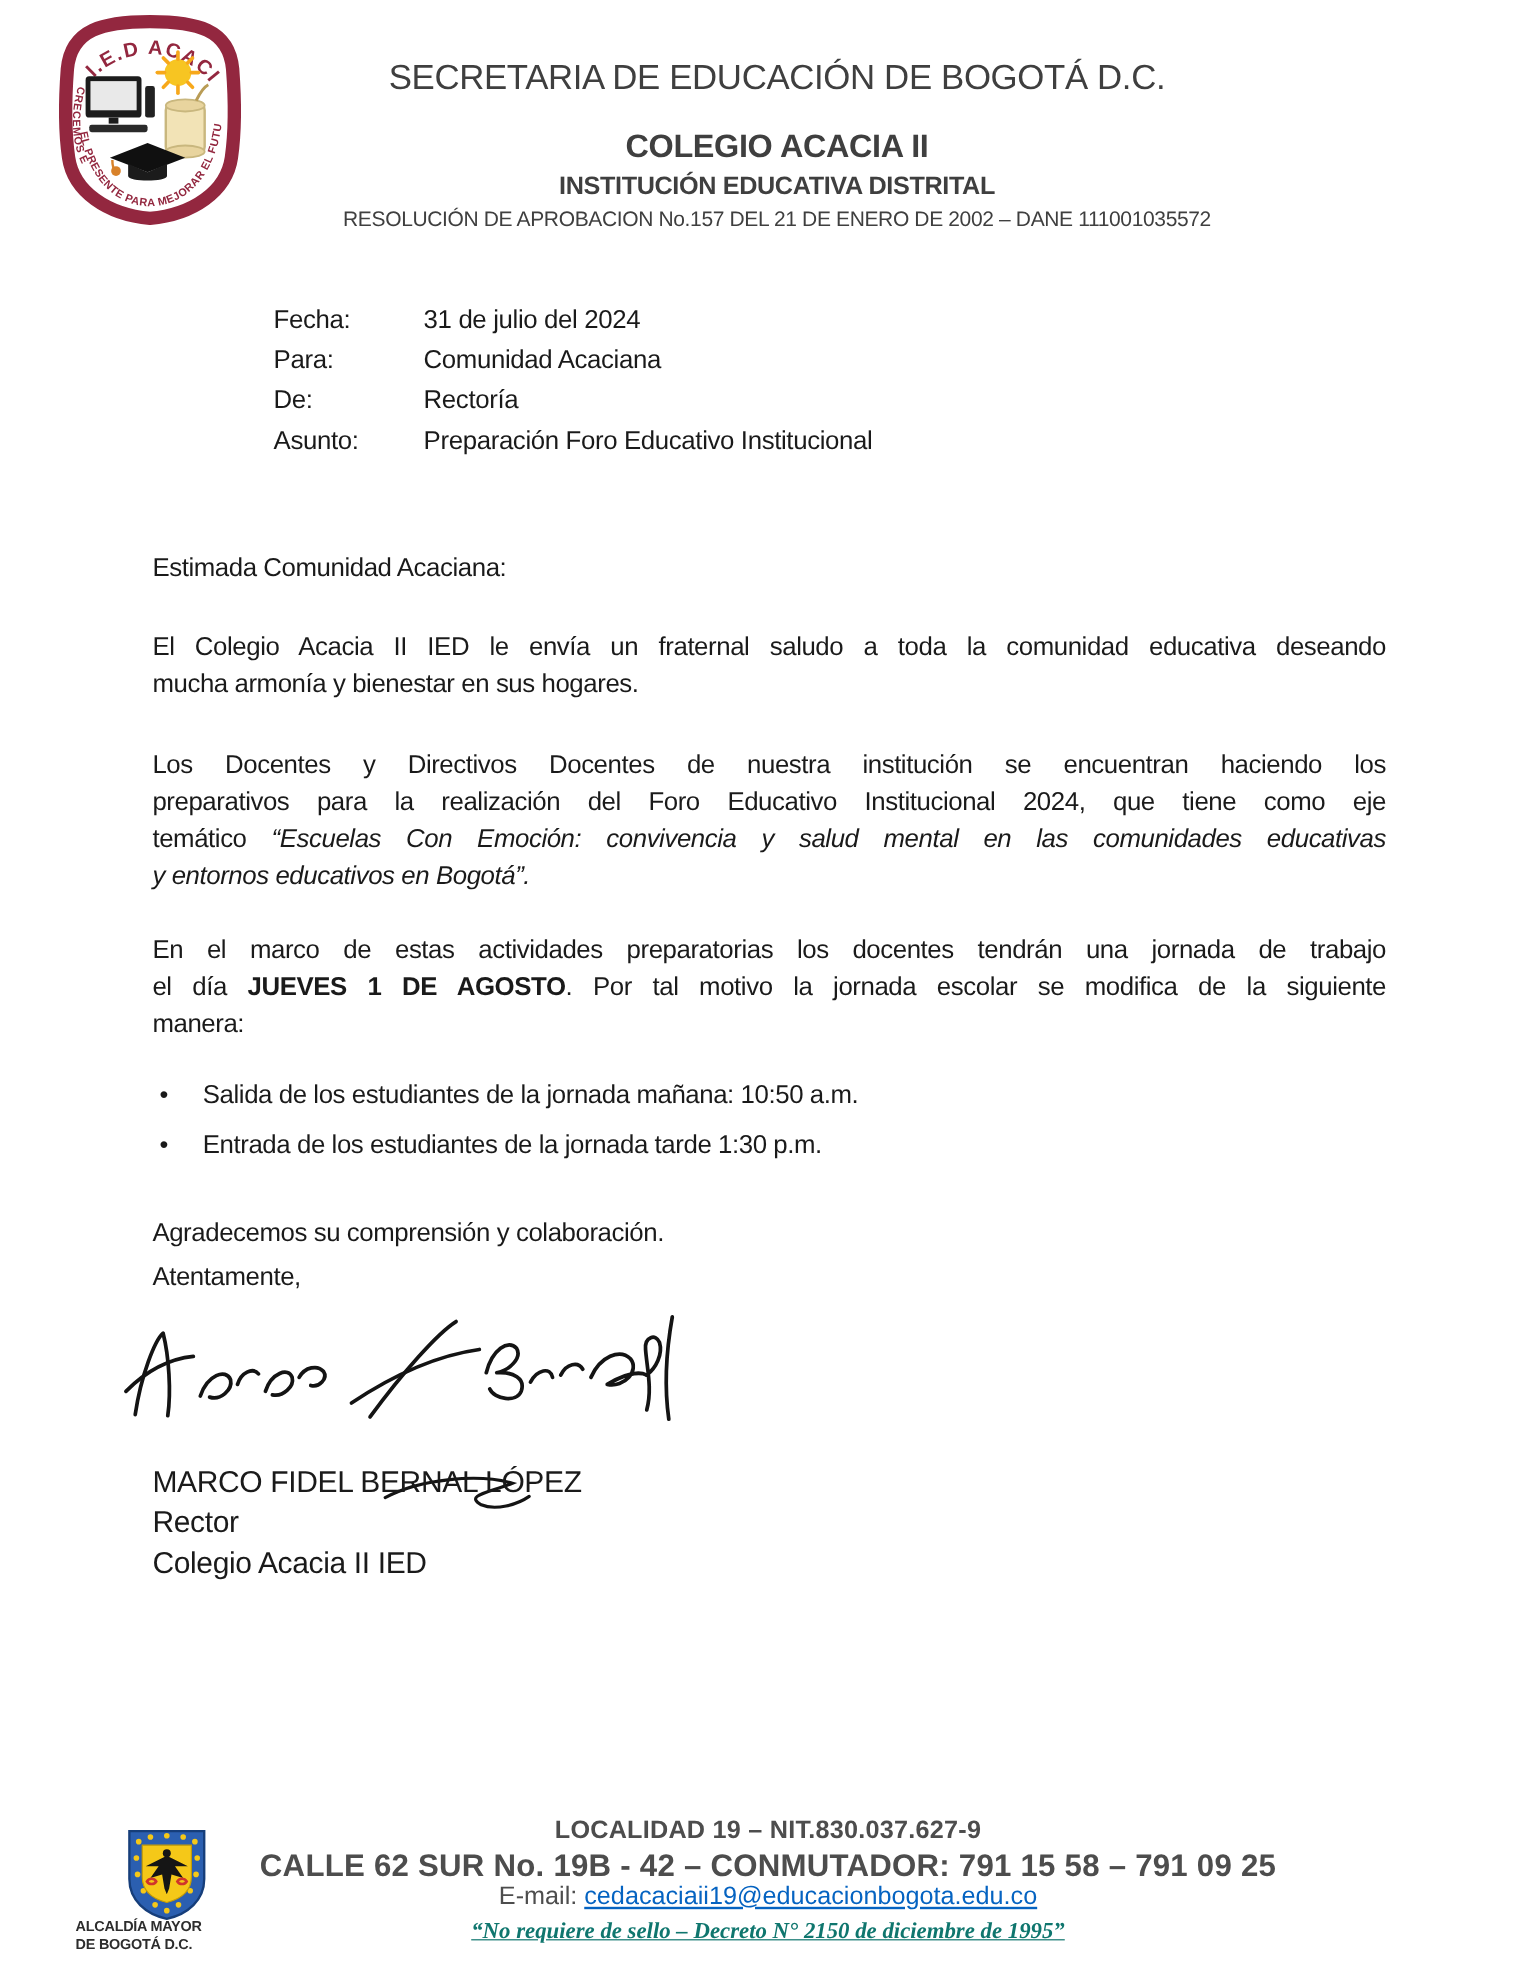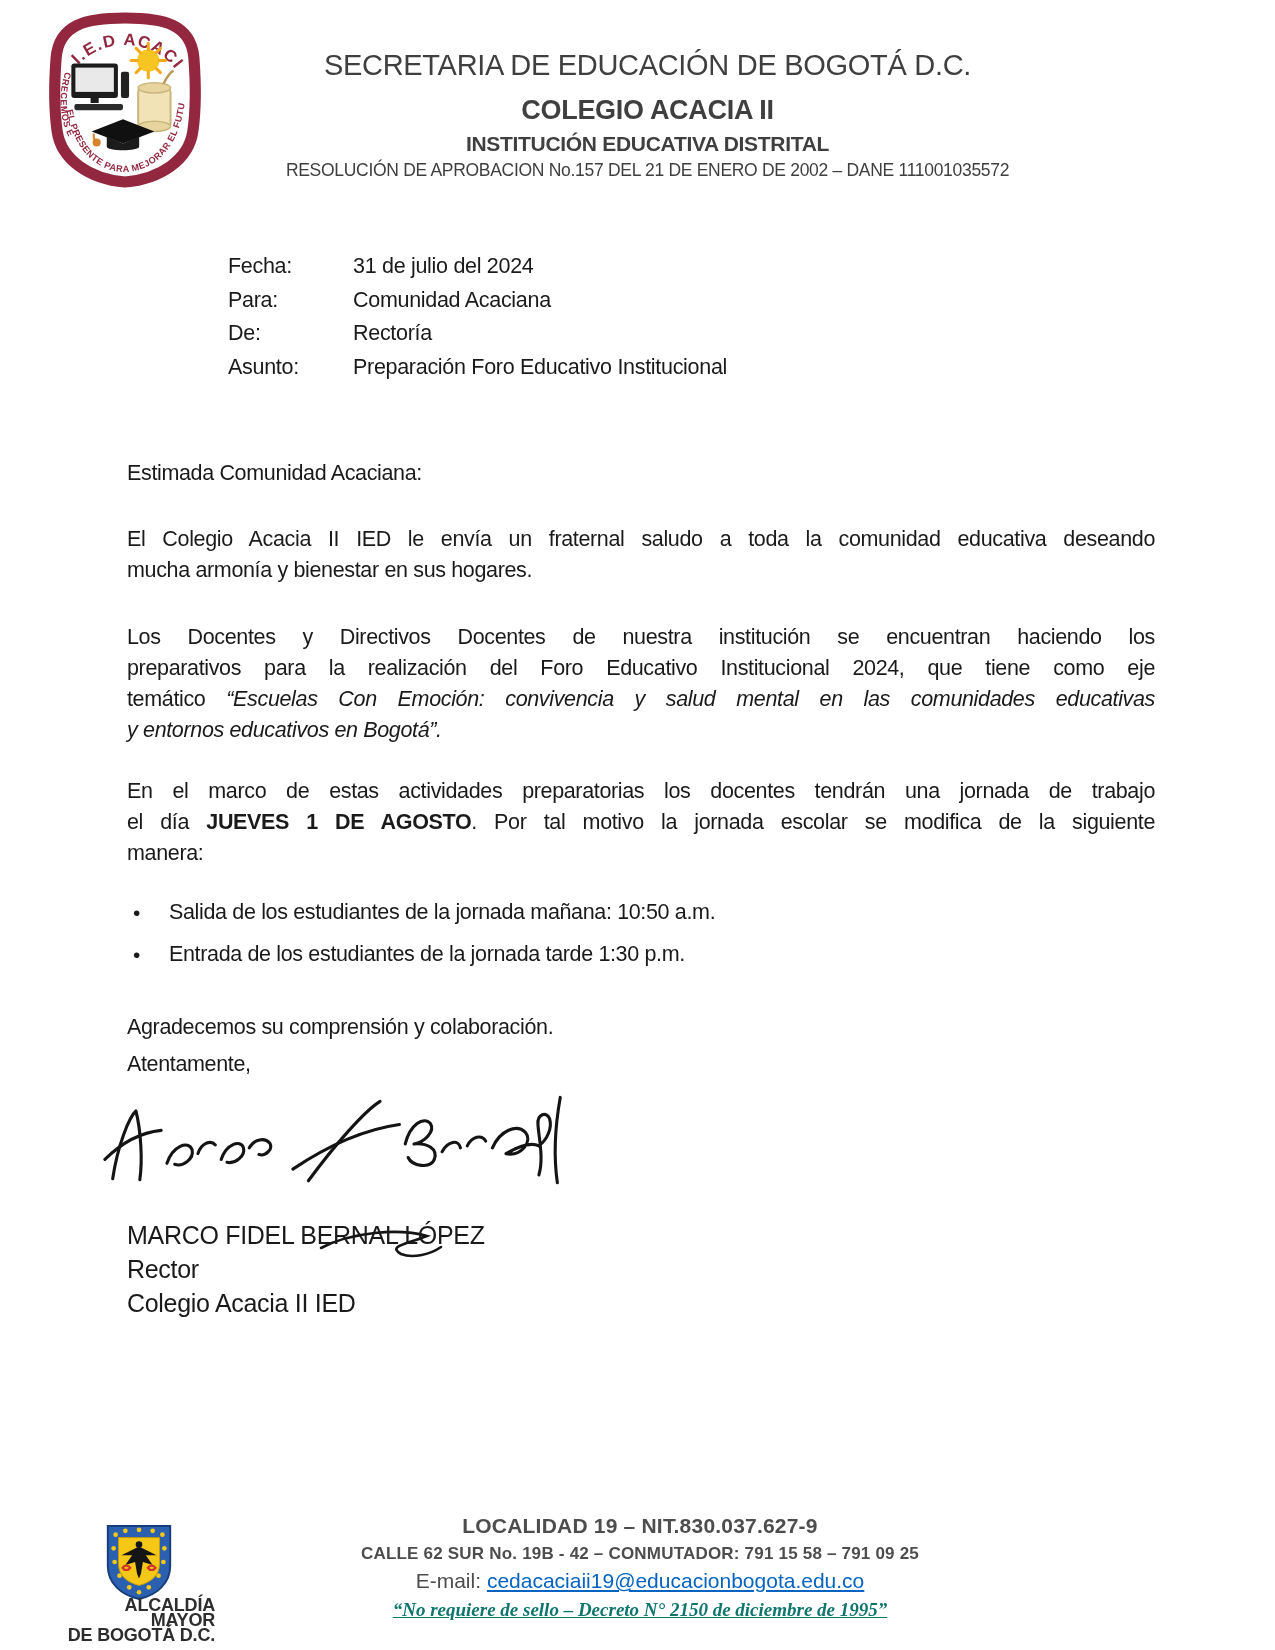--- a/index.html
+++ b/index.html
@@ -5,21 +5,21 @@
   html,body{margin:0;padding:0;background:#e8e8e8;}
   #page{
     position:relative;width:1275px;height:1650px;background:#ffffff;
     font-family:"Liberation Sans",sans-serif;color:#1a1a1a;overflow:hidden;
     margin:0 auto;
   }
   
   #crest{position:absolute;left:44px;top:12px;width:162px;height:176px;}
   .hdr-text{position:absolute;left:75px;top:48px;width:1145px;text-align:center;color:#3f3f3f;letter-spacing:-0.3px;}
   .hdr-l1{font-size:29px;line-height:34px;font-weight:400;}
-  .hdr-l2{font-size:27px;line-height:32px;font-weight:700;margin-top:12px;}
+  .hdr-l2{font-size:27px;line-height:32px;font-weight:700;margin-top:24px;}
   .hdr-l3{font-size:21px;line-height:25px;font-weight:700;margin-top:5px;}
   .hdr-l4{font-size:17.5px;line-height:21px;font-weight:400;margin-top:4px;}
   
   .doc-title{position:absolute;left:127px;top:199px;width:1038px;text-align:center;
     font-size:23px;font-weight:700;color:#111;letter-spacing:-0.3px;}
   .meta{position:absolute;left:228px;top:250px;font-size:21.5px;letter-spacing:-0.3px;}
   .meta-row{display:flex;line-height:33.5px;}
   .meta-label{width:125px;flex:0 0 125px;}
   
   .body-text{position:absolute;left:127px;width:1028px;font-size:21.5px;letter-spacing:-0.35px;line-height:31px;}
@@ -32,25 +32,25 @@
     list-style:none;margin:0;padding:0;}
   .bullets li{display:flex;margin-bottom:13px;line-height:29px;}
   .bullet-dot{flex:0 0 36px;font-size:21px;}
   .closing{top:1009px;line-height:37px;}
   
   #signature{position:absolute;left:103px;top:1083px;width:465px;height:118px;}
   #flourish{position:absolute;left:315px;top:1224px;width:140px;height:38px;}
   .signer{position:absolute;left:127px;top:1218px;font-size:25px;letter-spacing:-0.3px;line-height:34px;}
   
   #seal{position:absolute;left:103px;top:1523px;width:72px;height:78px;}
-  .seal-caption{position:absolute;left:63px;top:1598px;width:152px;text-align:right;
-    font-size:18px;font-weight:700;color:#2d2d2d;line-height:15px;letter-spacing:-0.2px;}
+  .seal-caption{position:absolute;left:63px;top:1598px;width:152px;text-align:left;
+    font-size:12px;font-weight:700;color:#2d2d2d;line-height:15px;letter-spacing:-0.2px;}
   .footer-text{position:absolute;left:5px;top:1513px;width:1270px;text-align:center;color:#4d4d4d;}
   .ft-l1{font-size:21px;font-weight:700;line-height:26px;letter-spacing:0.2px;}
-  .ft-l2{font-size:17px;font-weight:700;line-height:26px;margin-top:2px;letter-spacing:0.2px;}
+  .ft-l2{font-size:26px;font-weight:700;line-height:26px;margin-top:2px;letter-spacing:0.2px;}
   .ft-l3{font-size:21px;font-weight:400;line-height:26px;margin-top:1px;}
   .ft-email{color:var(--link,#0563c1);text-decoration:underline;}
   .ft-l4{font-family:"Liberation Serif",serif;font-size:19px;font-weight:700;font-style:italic;
     color:#0f766e;margin-top:3px;line-height:25px;}
   .ft-l4 span{text-decoration:underline;}
   .crest-txt{fill:#93273f;font-family:"Liberation Sans",sans-serif;font-weight:700;}
 </style>
 </head>
 <body>
 

